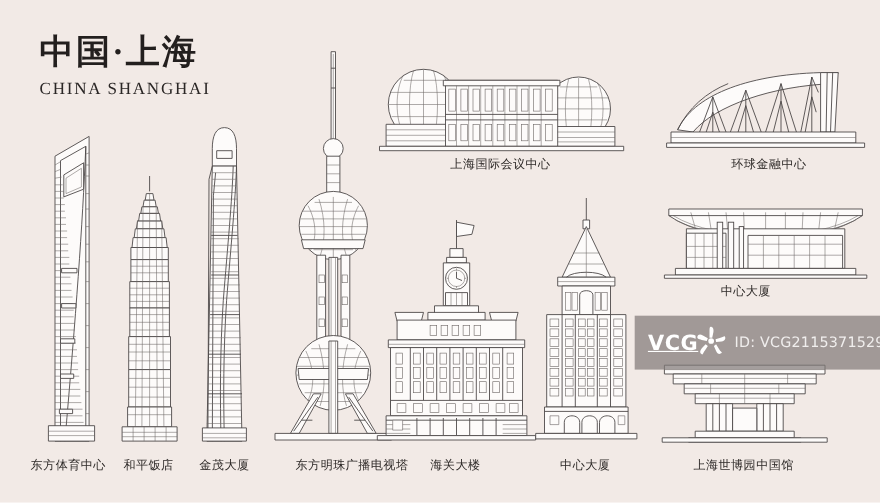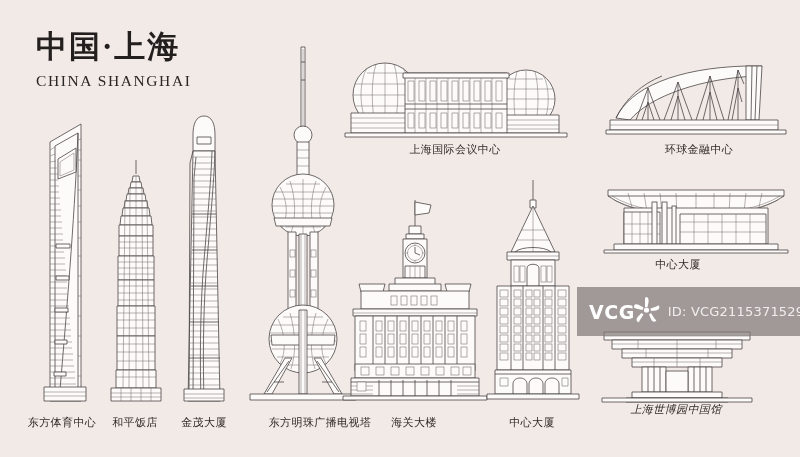--- a/index.html
+++ b/index.html
@@ -105,20 +105,21 @@
     align-items: center;
     overflow: hidden;
   }
   #wm-vcg {
     font-family: "DejaVu Sans", sans-serif;
     font-weight: 700;
     font-size: 19px;
     color: #ffffff;
     margin-left: 12px;
     letter-spacing: 0.5px;
+    text-decoration: underline;
   }
   #wm-logo {
     width: 30px;
     height: 30px;
     margin-left: -3px;
     margin-top: -4px;
     position: relative;
   }
   #wm-id {
     font-family: "DejaVu Sans", sans-serif;
@@ -936,21 +937,21 @@
       </g>
 
       <path class="fillw" d="M64,45 L86,45 L86,66 L64,66 Z"></path>
 
       <path class="fillw" d="M30,66 L120,66 L120,72 L30,72 Z"></path>
       <path class="fillw" d="M24,72 L126,72 L126,76 L24,76 Z"></path>
 
       <path class="ground" d="M0,72 L150,72 L150,76 L0,76 Z"></path>
     </svg>
   </div>
-  <div class="caption" style="left:676px; top:402px;font-style:italic;">上海世博园中国馆</div>
+  <div class="caption" style="left:676px; top:415px;">上海世博园中国馆</div>
 
   <div id="watermark">
     <span id="wm-vcg">VCG</span>
     <span id="wm-logo">
       <svg width="30" height="30" viewBox="0 0 30 30">
         <g fill="#ffffff">
           <path d="M14,2 C16,2 17,4 16.5,7 L15.5,12 L13,12 L13,7 C13,4 13,2 14,2 Z"></path>
           <path d="M27,11 C28,13 27,15 24,15.5 L19,16 L18.5,13.5 L23,12 C26,11 26.5,10 27,11 Z"></path>
           <path d="M24,26 C22,27.5 20,26.5 19,24 L17,19.5 L19,18 L21.5,22 C23,25 25,25 24,26 Z"></path>
           <path d="M6,27 C4,26 4,24 6,21.5 L9.5,18 L11.5,19.5 L9,23.5 C7,26 7,28 6,27 Z"></path>

